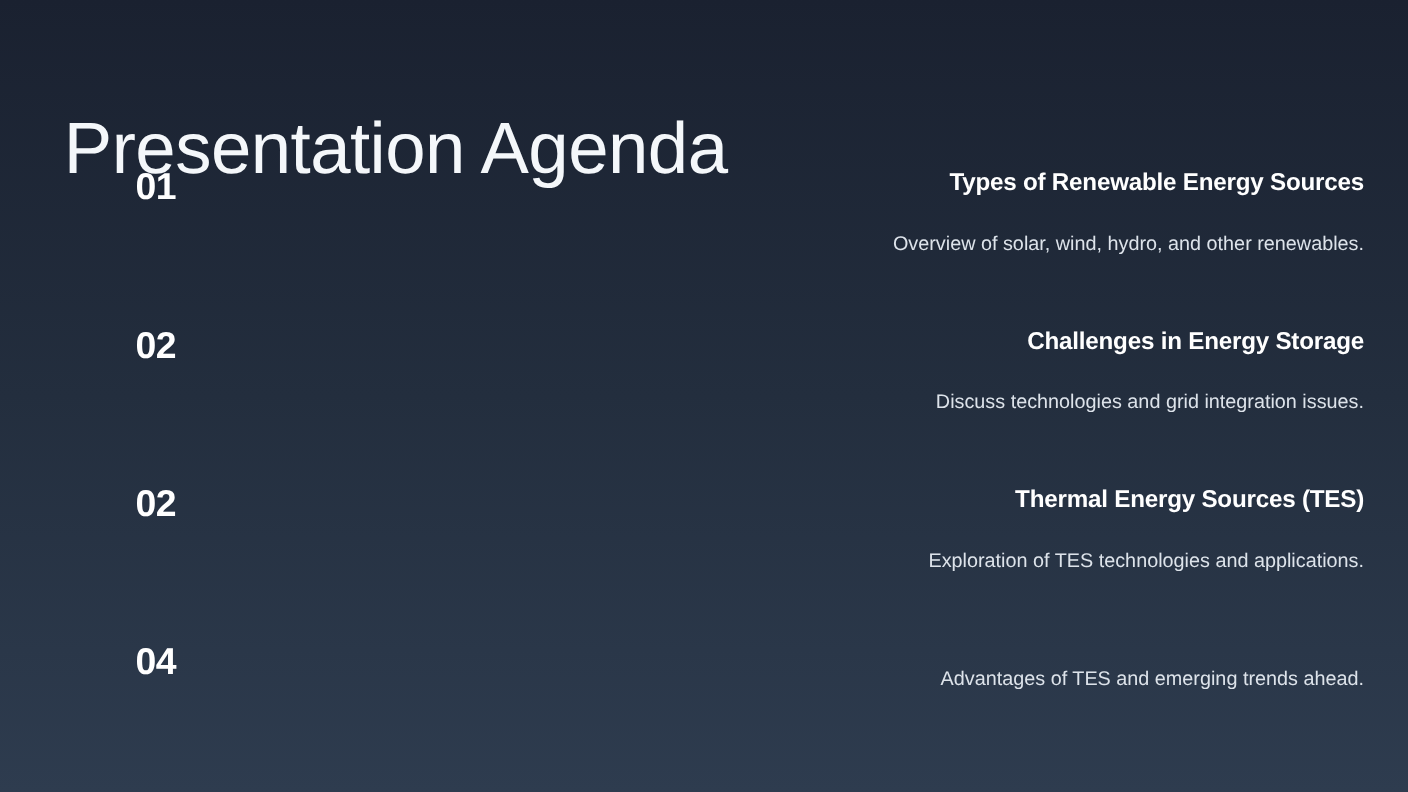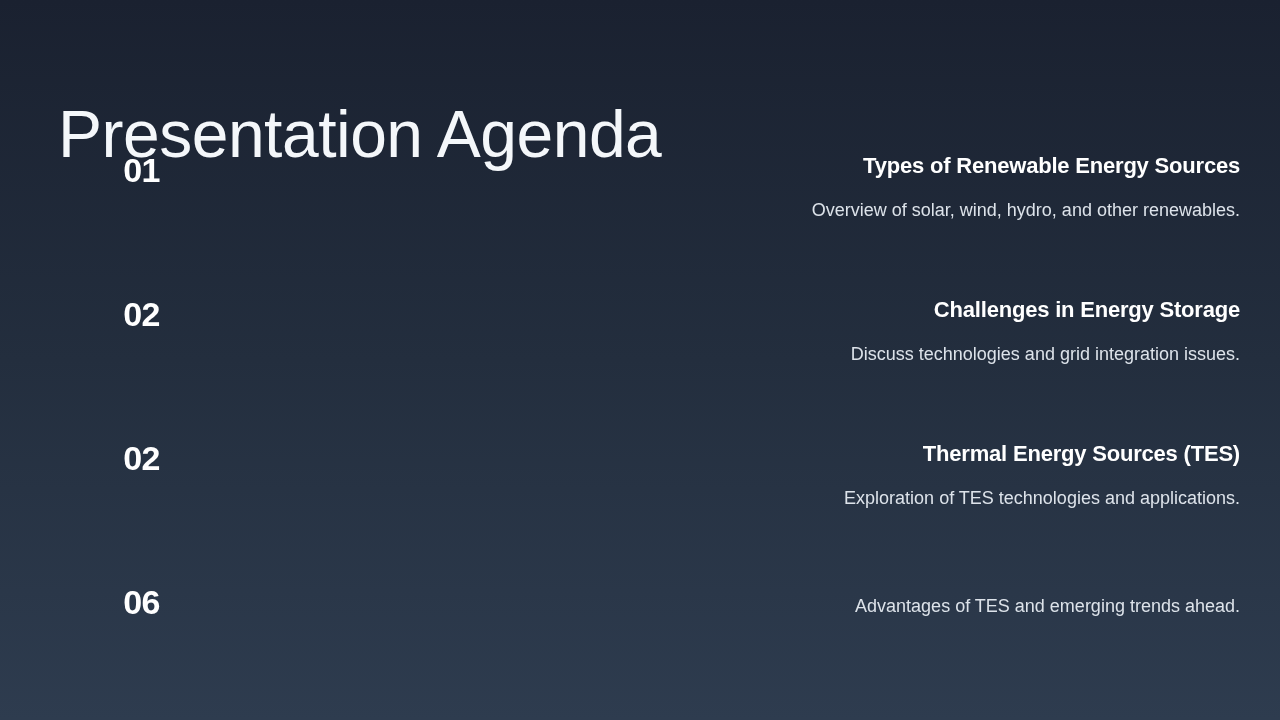--- a/index.html
+++ b/index.html
@@ -72,21 +72,21 @@
   .item-heading {
     font-size: 22px;
     font-weight: bold;
     line-height: 36px;
     color: #ffffff;
     letter-spacing: -0.2px;
     white-space: nowrap;
   }
 
   .item-desc {
-    margin-top: 14px;
+    margin-top: 25px;
     font-size: 18px;
     font-weight: 400;
     line-height: 24px;
     color: #dde3ea;
     white-space: nowrap;
   }
 </style>
 </head>
 <body>
 
@@ -114,20 +114,20 @@
 
     <div class="agenda-item">
       <div class="item-number">02</div>
       <div class="item-body">
         <div class="item-heading">Thermal Energy Sources (TES)</div>
         <div class="item-desc">Exploration of TES technologies and applications.</div>
       </div>
     </div>
 
     <div class="agenda-item">
-      <div class="item-number">06</div>
+      <div class="item-number">04</div>
       <div class="item-body">
         <div class="item-desc">Advantages of TES and emerging trends ahead.</div>
       </div>
     </div>
 
   </div>
 </div>
 
 </body></html>

